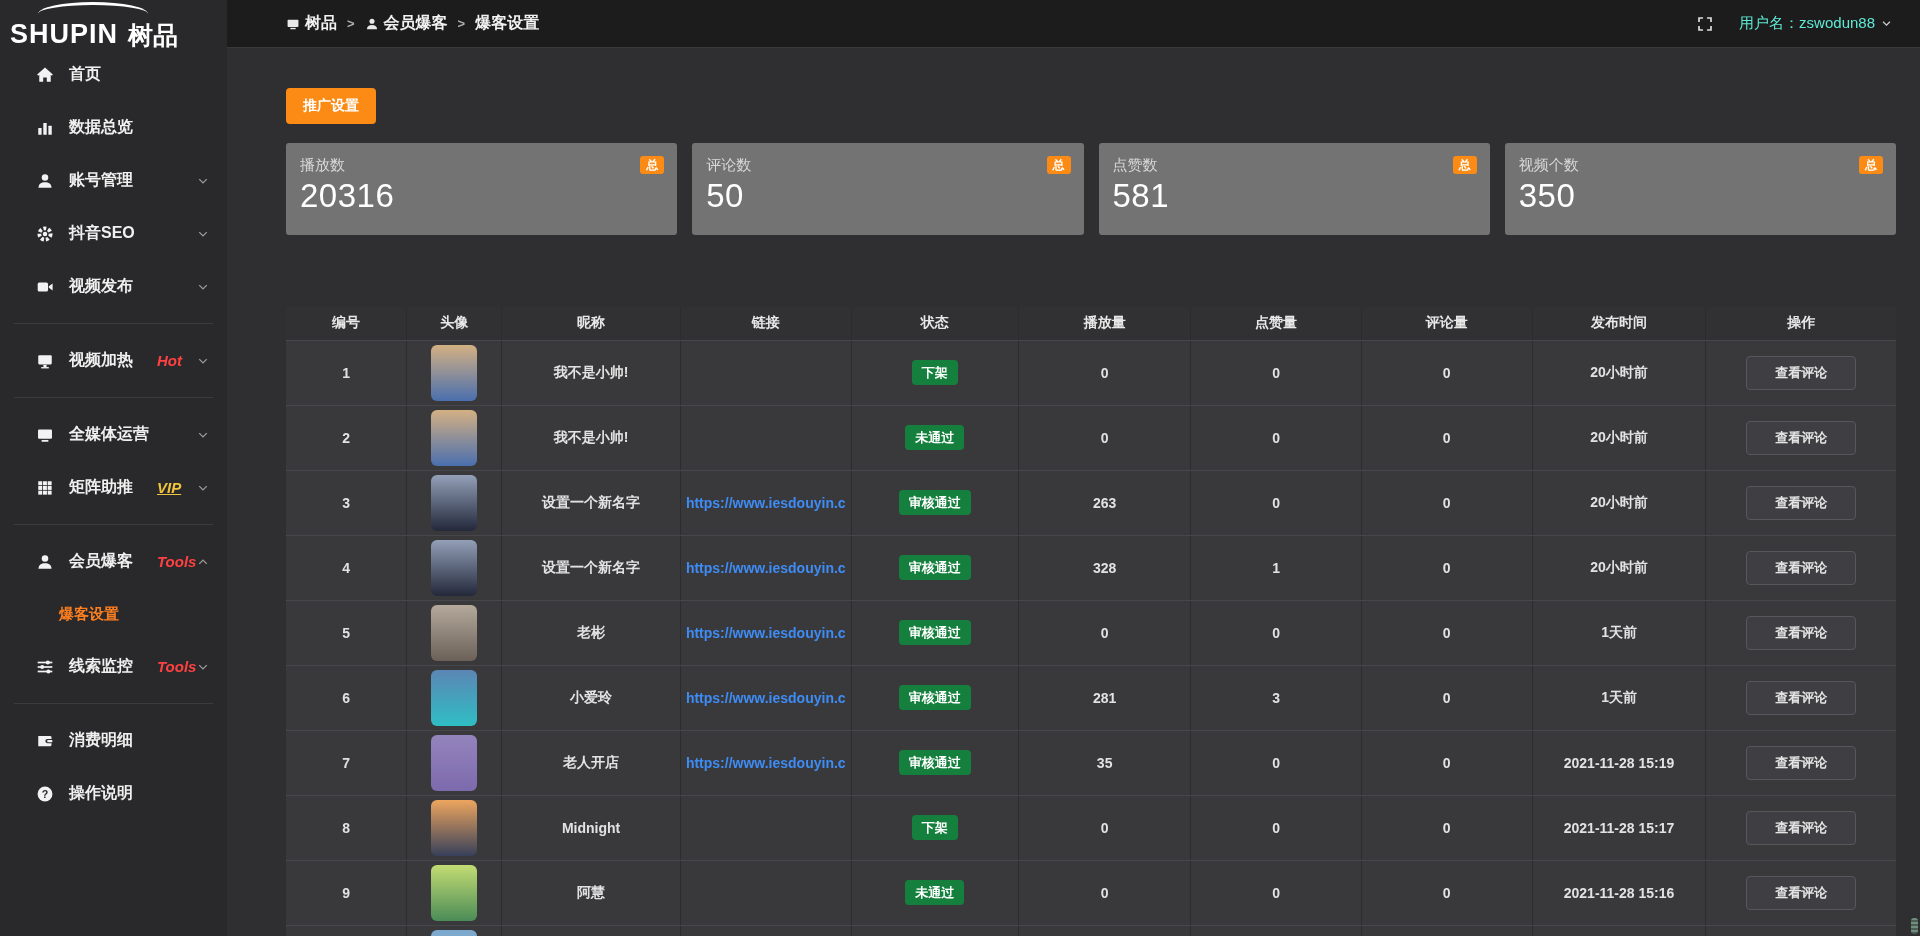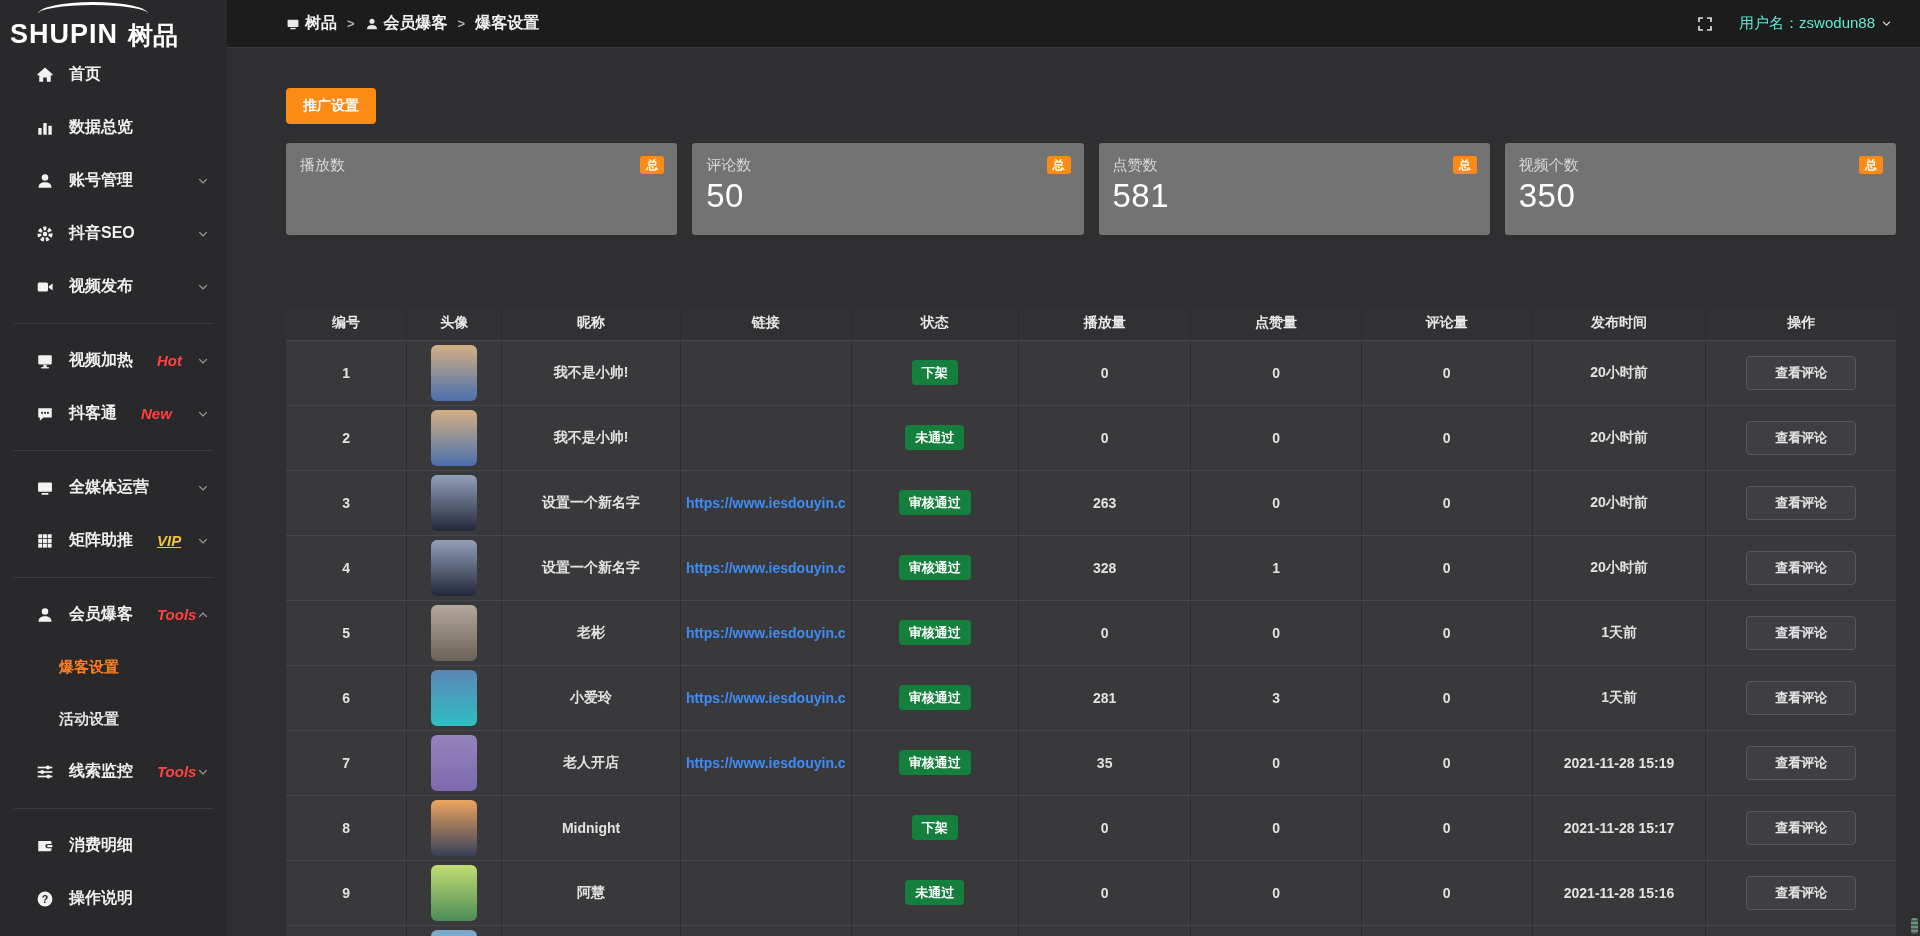--- a/index.html
+++ b/index.html
@@ -169,37 +169,20 @@
           </svg>
         </span>
         <span class="menu-label">视频加热</span>
         <span class="menu-badge" style="color: rgb(255, 65, 65);">Hot</span>
         <span class="menu-chevron">
           <svg viewBox="0 0 16 16" fill="none" stroke="currentColor" stroke-width="1.8">
             <path d="M3 5.5 8 10.5 13 5.5"></path>
           </svg>
         </span>
       </li>
-      <li class="menu-item">
-        <span class="menu-icon">
-          <svg viewBox="0 0 16 16">
-            <path d="M2 2.8h12v8.4H6.6L3.4 14v-2.8H2Z" fill="currentColor"></path>
-            <circle cx="5.4" cy="7" r="0.9" fill="#29292b"></circle>
-            <circle cx="8" cy="7" r="0.9" fill="#29292b"></circle>
-            <circle cx="10.6" cy="7" r="0.9" fill="#29292b"></circle>
-          </svg>
-        </span>
-        <span class="menu-label">抖客通</span>
-        <span class="menu-badge" style="color: rgb(255, 65, 65);">New</span>
-        <span class="menu-chevron">
-          <svg viewBox="0 0 16 16" fill="none" stroke="currentColor" stroke-width="1.8">
-            <path d="M3 5.5 8 10.5 13 5.5"></path>
-          </svg>
-        </span>
-      </li>
       <div class="divider"></div>
       <li class="menu-item">
         <span class="menu-icon">
           <svg viewBox="0 0 16 16" fill="currentColor">
             <rect x="1.8" y="3" width="12.4" height="8.4" rx="1"></rect>
             <rect x="5" y="12.4" width="6" height="1.6"></rect>
           </svg>
         </span>
         <span class="menu-label">全媒体运营</span>
         <span class="menu-chevron">
@@ -241,21 +224,20 @@
         <span class="menu-label">会员爆客</span>
         <span class="menu-badge" style="color: rgb(255, 65, 65);">Tools</span>
         <span class="menu-chevron">
           <svg viewBox="0 0 16 16" fill="none" stroke="currentColor" stroke-width="1.8">
             <path d="M3 10.5 8 5.5 13 10.5"></path>
           </svg>
         </span>
       </li>
       <ul class="submenu">
         <li class="submenu-item active">爆客设置</li>
-        <li class="submenu-item">活动设置</li>
       </ul>
       <li class="menu-item">
         <span class="menu-icon">
           <svg viewBox="0 0 16 16" stroke="currentColor" fill="currentColor">
             <line x1="1.5" y1="4" x2="14.5" y2="4" stroke-width="1.5"></line>
             <circle cx="10.5" cy="4" r="1.8" stroke="none"></circle>
             <line x1="1.5" y1="8" x2="14.5" y2="8" stroke-width="1.5"></line>
             <circle cx="5.5" cy="8" r="1.8" stroke="none"></circle>
             <line x1="1.5" y1="12" x2="14.5" y2="12" stroke-width="1.5"></line>
             <circle cx="11" cy="12" r="1.8" stroke="none"></circle>
@@ -335,20 +317,21 @@
       </span>
     </div>
   </header>
 
   <div class="content">
     <button class="promo-btn">推广设置</button>
 
     <div class="stats" id="stats">
         <div class="stat-card">
           <div class="stat-label">播放数</div>
+          <div class="stat-value">20316</div>
           <span class="stat-badge">总</span>
         </div>
         <div class="stat-card">
           <div class="stat-label">评论数</div>
           <div class="stat-value">50</div>
           <span class="stat-badge">总</span>
         </div>
         <div class="stat-card">
           <div class="stat-label">点赞数</div>
           <div class="stat-value">581</div>

